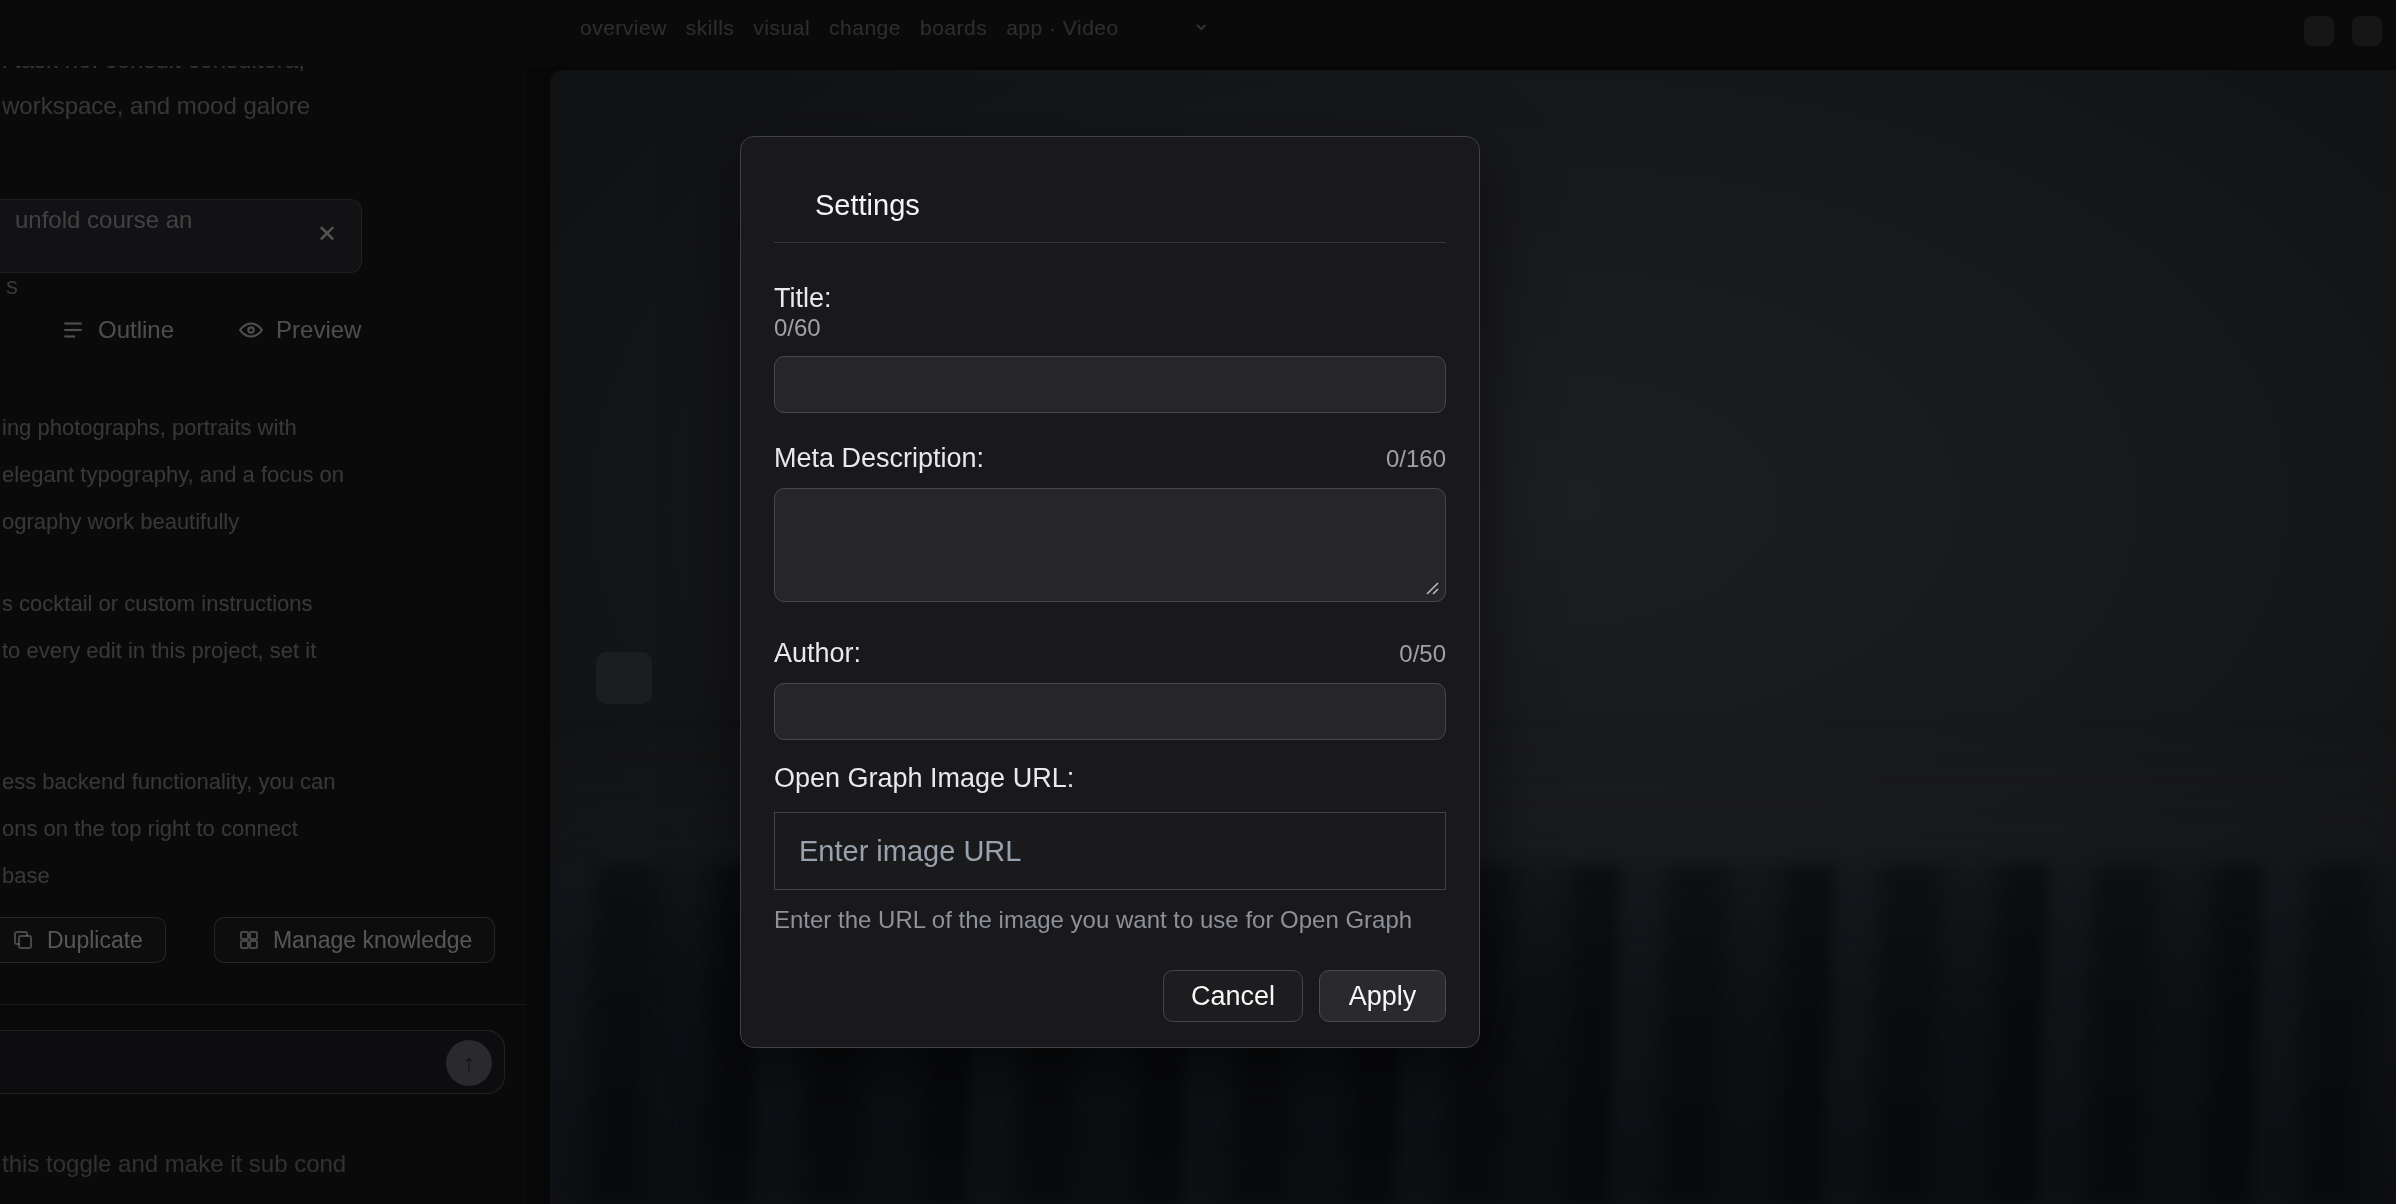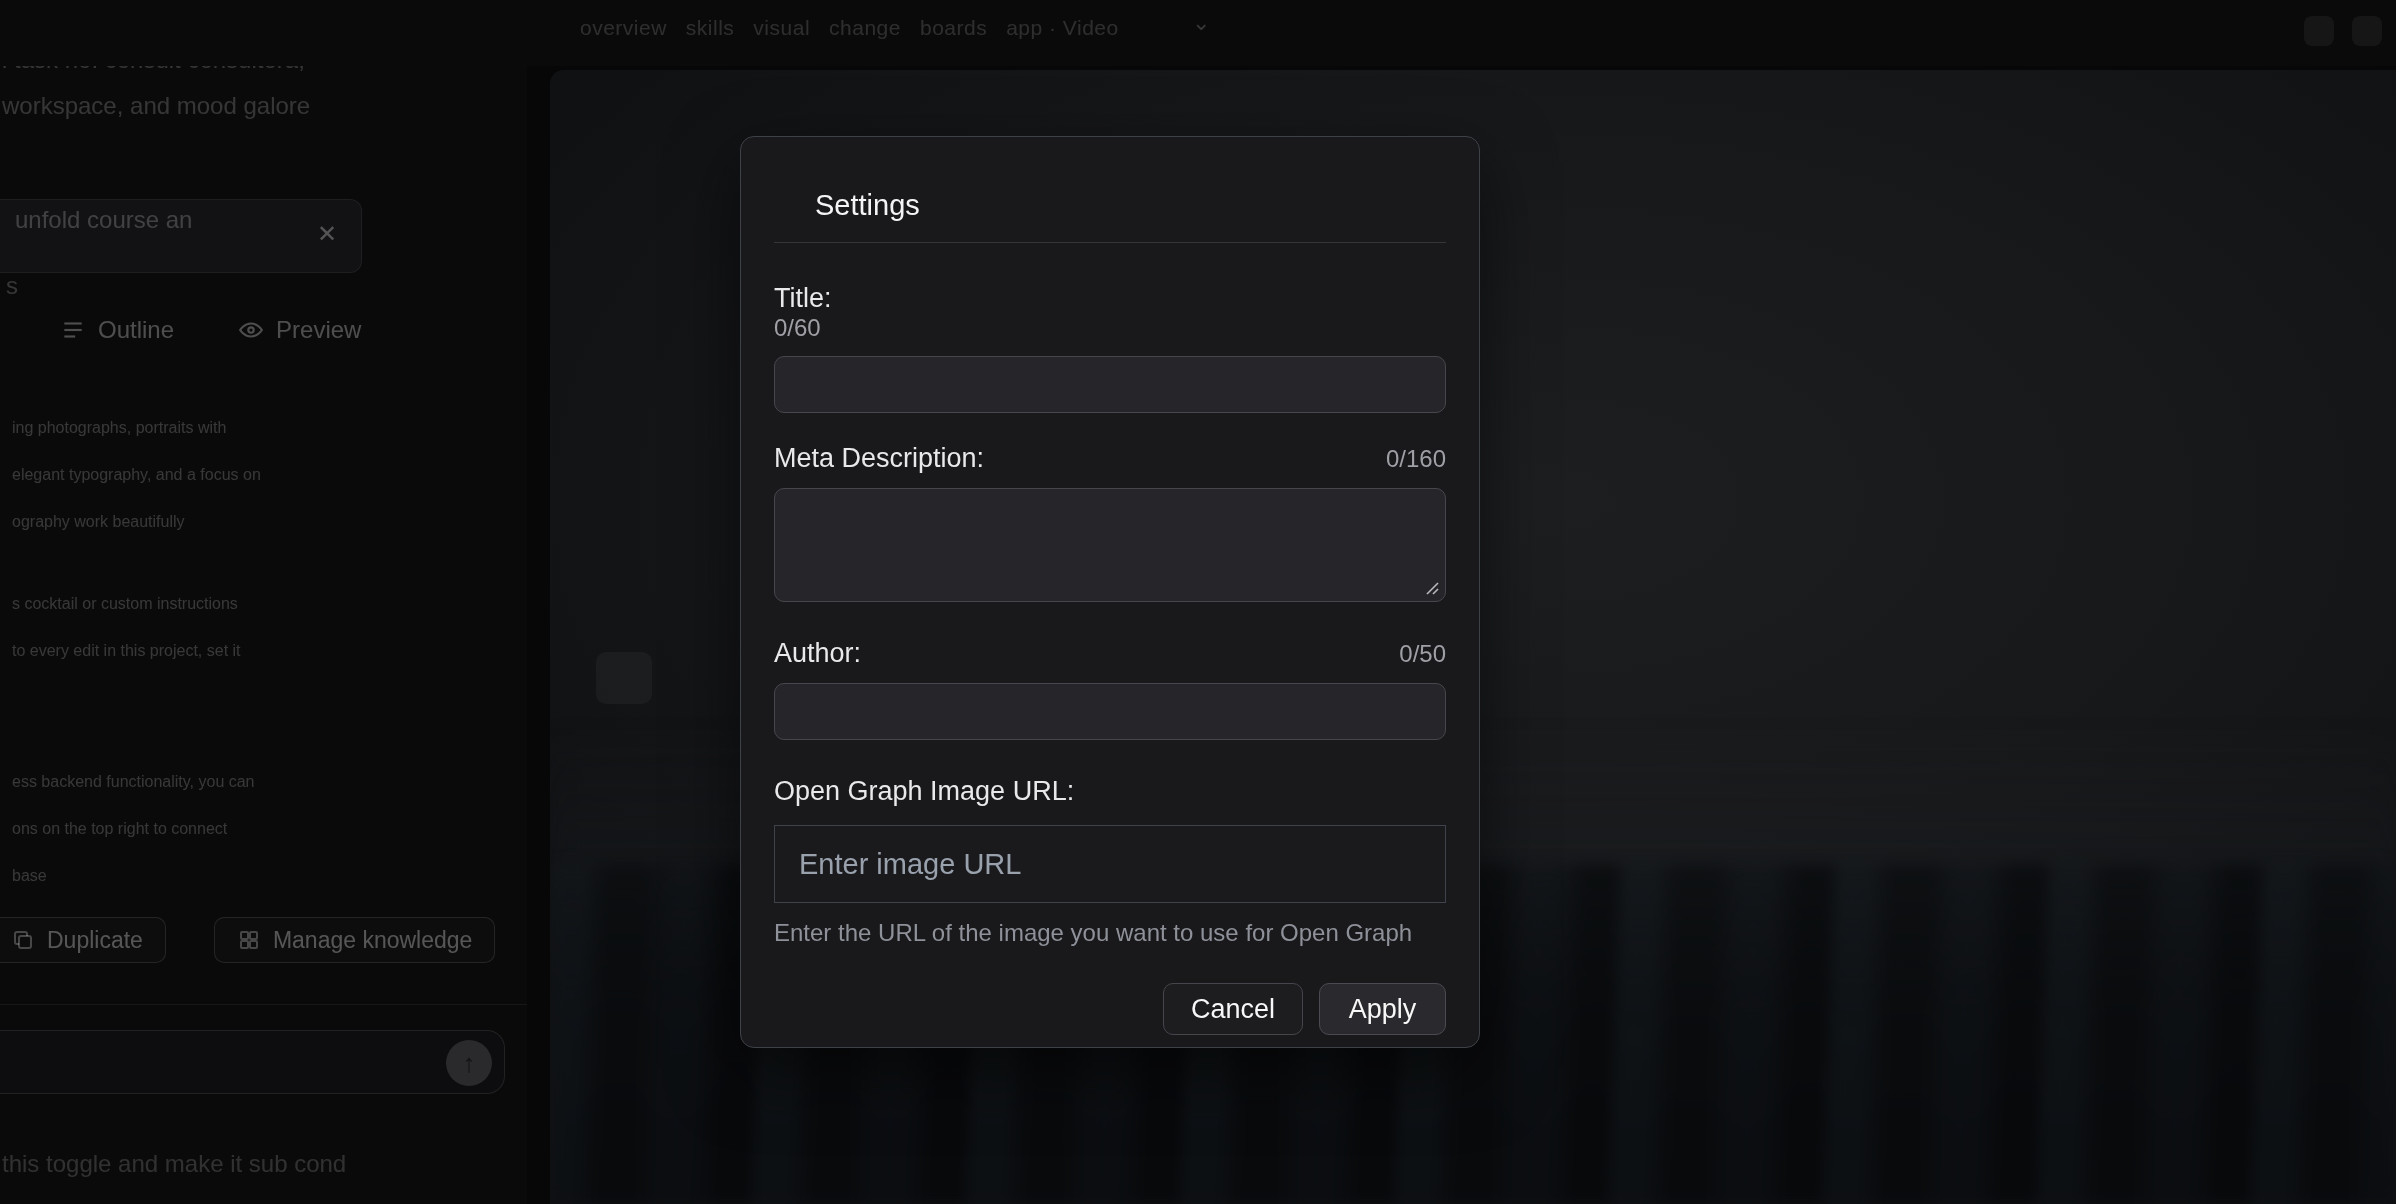--- a/index.html
+++ b/index.html
@@ -24,21 +24,21 @@
   .intro-1 { left: 2px; top: 46px; }
   .intro-2 { left: 2px; top: 92px; }
   .side-card { position: absolute; left: -30px; top: 199px; width: 392px; height: 74px; background: #121214;
                border: 1px solid rgba(255,255,255,0.06); border-radius: 12px; }
   .side-card-text { position: absolute; left: 44px; top: 6px; color: rgba(255,255,255,0.20); font-size: 24px; white-space: nowrap; }
   .side-card-close { position: absolute; right: 24px; top: 20px; color: rgba(255,255,255,0.28); font-size: 24px; }
   .card-below { left: 6px; top: 272px; font-size: 24px; }
   .side-tabs { position: absolute; left: 60px; top: 316px; display: flex; gap: 64px; }
   .side-tab { display: flex; align-items: center; gap: 12px; color: rgba(255,255,255,0.28); font-size: 24px; }
   .side-tab .glyph { width: 26px; height: 26px; opacity: .8; }
-  .para { position: absolute; left: 12px; color: rgba(255,255,255,0.19); font-size: 16px; line-height: 47px; white-space: nowrap; }
+  .para { position: absolute; left: 2px; color: rgba(255,255,255,0.19); font-size: 22px; line-height: 47px; white-space: nowrap; }
   .para-1 { top: 404px; } .para-2 { top: 580px; } .para-3 { top: 758px; }
   .side-actions { position: absolute; left: -12px; top: 917px; display: flex; gap: 48px; }
   .side-pill { display: flex; align-items: center; gap: 12px; height: 46px; padding: 0 22px;
                border: 1px solid rgba(255,255,255,0.10); border-radius: 10px;
                color: rgba(255,255,255,0.30); font-size: 23px; background: rgba(255,255,255,0.015); white-space: nowrap; }
   .side-pill .glyph { width: 24px; height: 24px; opacity: .8; }
   .side-divider { position: absolute; left: 0; top: 1004px; width: 527px; height: 1px; background: rgba(255,255,255,0.06); }
   .side-input { position: absolute; left: -25px; top: 1030px; width: 530px; height: 64px; background: #0d0d0f;
                 border: 1px solid rgba(255,255,255,0.09); border-radius: 18px; }
   .send-circle { position: absolute; left: 470px; top: 9px; width: 46px; height: 46px; border-radius: 50%;
@@ -64,21 +64,21 @@
           background: linear-gradient(to bottom, rgba(30,36,40,0) 0%, rgba(28,34,38,0.25) 60%, rgba(16,20,23,0) 100%);
           filter: blur(10px); }
 
   
   .modal { position: absolute; left: 740px; top: 136px; width: 740px; height: 912px;
            background: #19191b; border: 1px solid #3e4147; border-radius: 14px;
            box-shadow: 0 24px 70px rgba(0,0,0,0.55); padding: 0 33px; }
   .modal-title { margin-top: 52px; padding-left: 41px; font-size: 29px; font-weight: 500; color: #f4f4f6; }
   .modal-divider { margin-top: 20px; height: 1px; background: #34363b; border: 0; }
   .field-head { display: flex; justify-content: space-between; align-items: baseline; }
-  .fh-1 { margin-top: 40px; flex-direction: column; } .fh-2 { margin-top: 30px; } .fh-3 { margin-top: 36px; } .fh-4 { margin-top: 36px; }
+  .fh-1 { margin-top: 40px; flex-direction: column; } .fh-2 { margin-top: 30px; } .fh-3 { margin-top: 36px; } .fh-4 { margin-top: 23px; }
   .field-label { font-size: 27px; color: #e9e9ec; }
   .field-counter { font-size: 24px; color: #9fa0a6; }
   .text-input { display: block; width: 100%; margin-top: 14px; height: 57px; background: #26262a;
                 border: 1px solid #46464d; border-radius: 10px; padding: 0 20px;
                 font-family: inherit; font-size: 26px; color: #f0f0f2; outline: none; }
   .textarea-wrap { position: relative; margin-top: 14px; }
   .meta-textarea { display: block; width: 100%; height: 114px; background: #26262a;
                    border: 1px solid #46464d; border-radius: 10px; padding: 14px 20px; resize: none;
                    font-family: inherit; font-size: 26px; color: #f0f0f2; outline: none; }
   .resize-glyph { position: absolute; right: 7px; bottom: 7px; width: 16px; height: 16px; pointer-events: none; }

